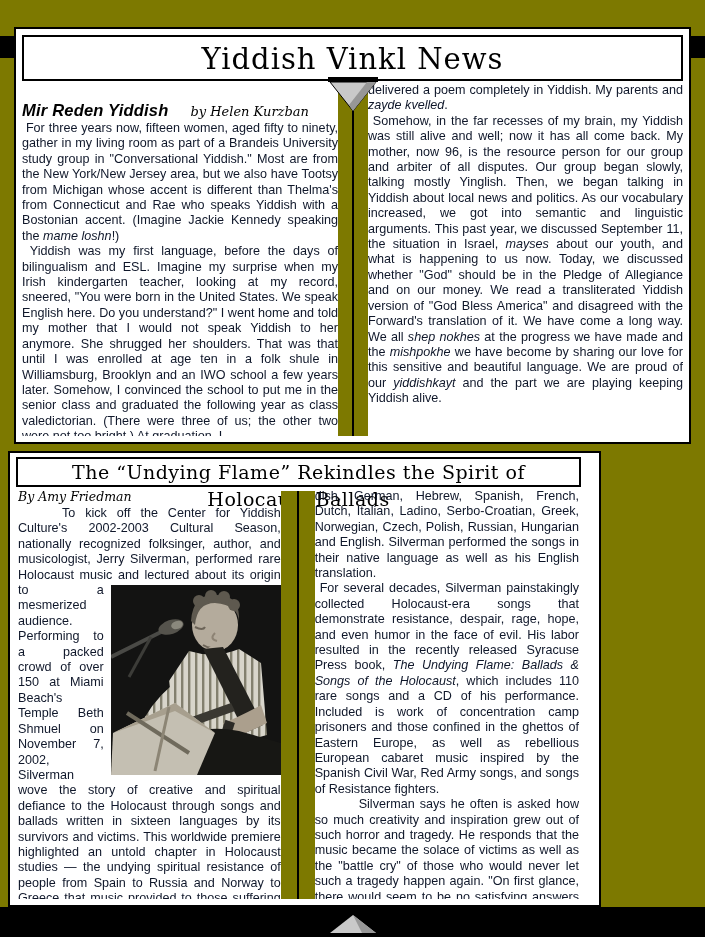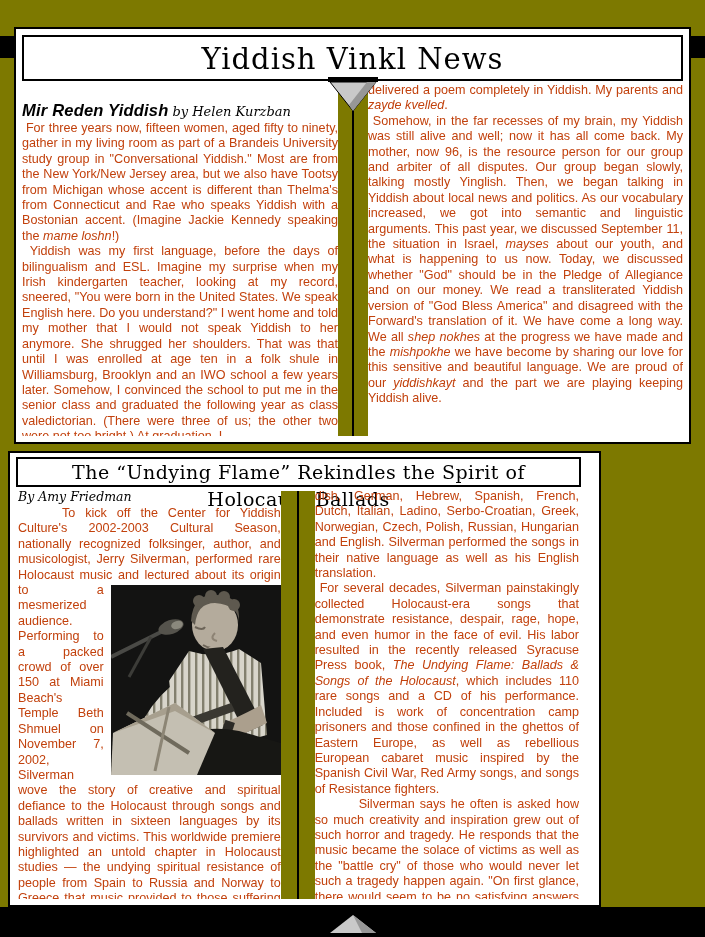--- a/index.html
+++ b/index.html
@@ -31,26 +31,26 @@
   .sect1 .col-r{width:315px;}
   .sect1 .stripe{width:30px;}
   .sect2 .col-l{width:318px;}
   .sect2 .col-r{width:320px;}
   .sect2 .stripe{width:34px;}
   .stripe{flex:none;background:var(--background,#7d7900);position:relative;margin-bottom:-6px;margin-top:-2px;}
   .stripe::before{content:"";position:absolute;top:0;bottom:0;left:50%;width:2px;margin-left:-1px;background:#000;}
   .sect2 .stripe{margin-top:2px;}
 
   
-  .para{margin:0;text-align:justify;font-size:12.6px;line-height:15.4px;color:#c2410c;}
+  .para{margin:0;text-align:justify;font-size:12.6px;line-height:15.4px;color:#0f172a;}
   .para .it{font-style:italic;}
   .para.big-indent{text-indent:44px;}
   .headline-row{display:flex;align-items:baseline;margin:2px 0 1px 0;}
   .headline{font-weight:bold;font-style:italic;font-size:16.5px;letter-spacing:.2px;margin-top:16px;}
-  .byline1{font-family:"DejaVu Serif",serif;font-style:italic;font-size:13px;margin-left:4px;}
+  .byline1{font-family:"DejaVu Serif",serif;font-style:italic;font-size:13px;margin-left:22px;}
   .byline2{font-family:"DejaVu Serif",serif;font-style:italic;font-size:12.5px;margin:0 16px 2px 0;}
   .continued{font-family:"DejaVu Serif",serif;font-style:italic;font-weight:bold;font-size:15px;text-align:right;margin:1px 2px 0 0;}
 
   
   .photo-wrap{float:right;width:170px;height:190px;margin:2px 0 3px 7px;}
   .photo-wrap svg{display:block;width:170px;height:190px;}
 
   
   .tri-top{position:absolute;top:48px;left:50%;margin-left:-25px;width:50px;height:36px;z-index:5;}
   .tri-bottom{position:absolute;left:50%;margin-left:-23px;bottom:4px;width:46px;height:18px;}

